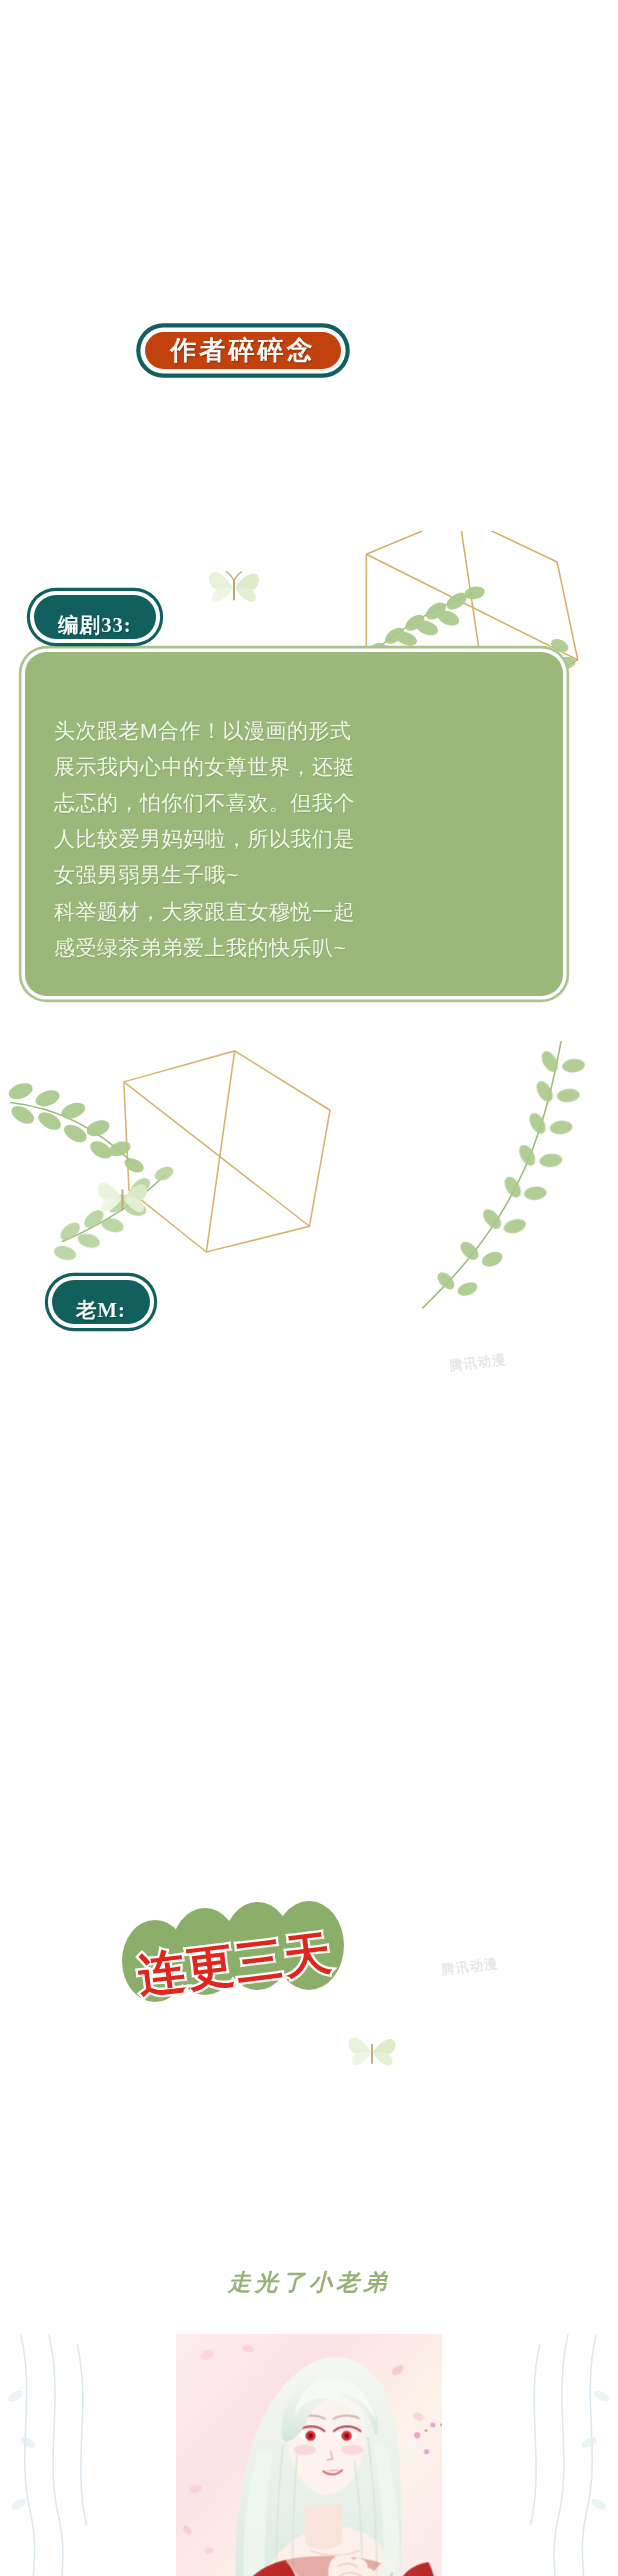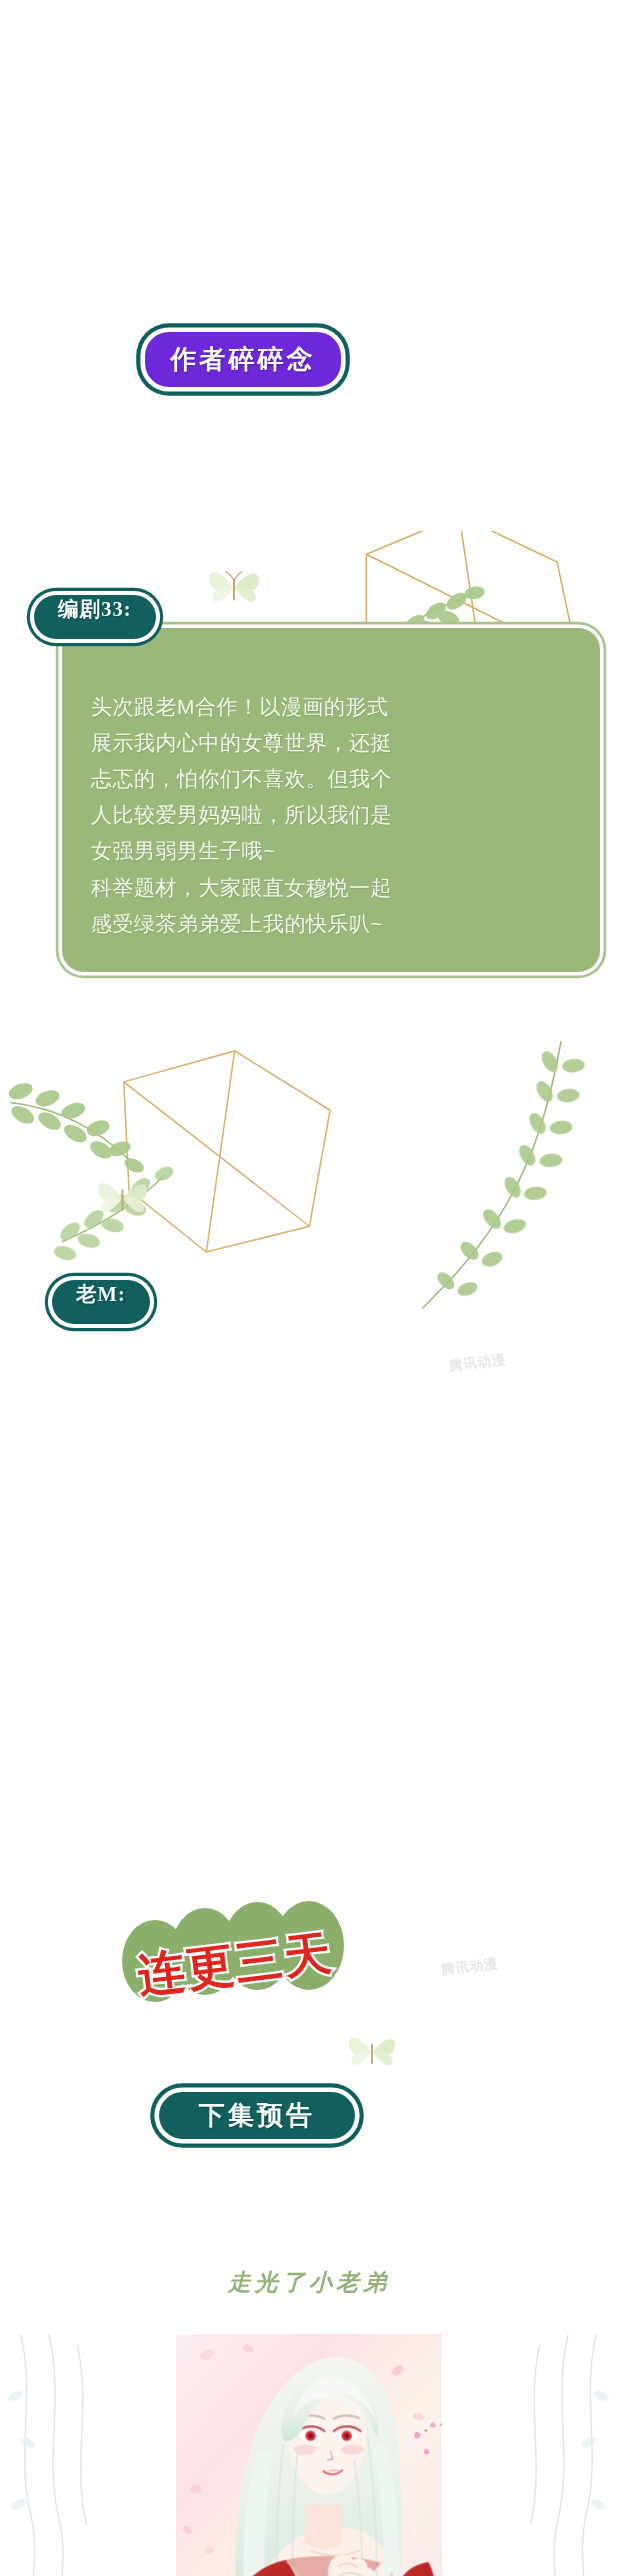--- a/index.html
+++ b/index.html
@@ -35,22 +35,22 @@
     font-family: "Liberation Sans", sans-serif;
     white-space: nowrap;
   }
 
   
   .title-pill {
     position: absolute;
     left: 145px;
     top: 332px;
     width: 196px;
-    height: 55px;
-    background: #6d28d9;
+    height: 37px;
+    background: #c2410c;
     border-radius: 24px;
     box-shadow: 0 0 0 4.6px #ffffff, 0 0 0 8.8px #11605d;
     display: flex;
     align-items: center;
     justify-content: center;
   }
   .title-pill .t {
     color: #f4fbf8;
     font-size: 26px;
     font-weight: bold;
@@ -79,21 +79,21 @@
     white-space: pre-line;
   }
 
   .name-tag {
     position: absolute;
     height: 44px;
     background: #11605d;
     border-radius: 23px;
     box-shadow: 0 0 0 4.1px #ffffff, 0 0 0 7.2px #11605d;
     display: flex;
-    align-items: flex-start;
+    align-items: flex-end;
     justify-content: center;
     padding: 0 24px;
   }
   .name-tag .t {
     color: #f4fbf8;
     font-size: 20.6px;
     font-weight: bold;
     letter-spacing: 1px;
     font-family: "Liberation Serif", "DejaVu Serif", serif;
     text-shadow: 1px 1px 1.5px rgba(0,0,0,0.3);
@@ -315,21 +315,21 @@
       <path d="M60 40 L60 78" stroke="#bba87c" stroke-width="4" stroke-linecap="round"></path>
     </g>
   </svg>
 
   <div class="watermark" style="left:449px; top:1354px;">腾讯动漫</div>
 
   <div class="title-pill">
     <span class="t">作者碎碎念</span>
   </div>
 
-  <div class="speech" style="top:628px;margin-left:37px;">
+  <div class="speech" style="top:652px;">
     <div class="speech-body">头次跟老M合作！以漫画的形式
 展示我内心中的女尊世界，还挺
 忐忑的，怕你们不喜欢。但我个
 人比较爱男妈妈啦，所以我们是
 女强男弱男生子哦~
 科举题材，大家跟直女穆悦一起
 感受绿茶弟弟爱上我的快乐叭~</div>
   </div>
   <div class="name-tag" style="left:34px; top:595px;">
     <span class="t">编剧33:</span>
@@ -352,23 +352,20 @@
       <path d="M58 55 C30 12 4 22 14 48 C20 64 44 62 58 55 Z" fill="#e7f2d6"></path>
       <path d="M62 55 C92 14 116 26 106 50 C100 66 76 63 62 55 Z" fill="#dcebc6"></path>
       <path d="M58 57 C34 92 10 86 20 66 C27 52 46 54 58 57 Z" fill="#eef6e2"></path>
       <path d="M62 57 C88 94 110 86 100 66 C93 53 74 54 62 57 Z" fill="#e3efd0"></path>
       <path d="M60 40 L60 78" stroke="#b9a477" stroke-width="4" stroke-linecap="round"></path>
     </g>
   </svg>
 
   <div class="watermark" style="left:441px; top:1958px;">腾讯动漫</div>
 
-  <div class="next-pill">
-    <span class="t">下集预告</span>
-  </div>
 
   <div class="preview-caption">走光了小老弟</div>
 
   <svg class="side-band" style="left:0px;" width="176" height="289" viewBox="0 0 342 560">
     <g stroke="#cfe2ea" stroke-width="3" fill="none" opacity="0.75">
       <path d="M40 0 C70 120 30 230 60 350 C80 440 50 500 70 560"></path>
       <path d="M95 0 C125 130 85 240 115 360 C135 450 105 505 125 560"></path>
       <path d="M150 20 C178 140 140 250 168 370"></path>
     </g>
     <g fill="#e5eff1" opacity="0.7">

